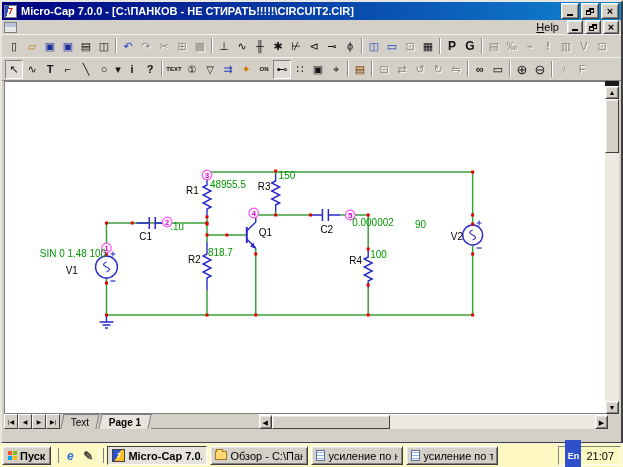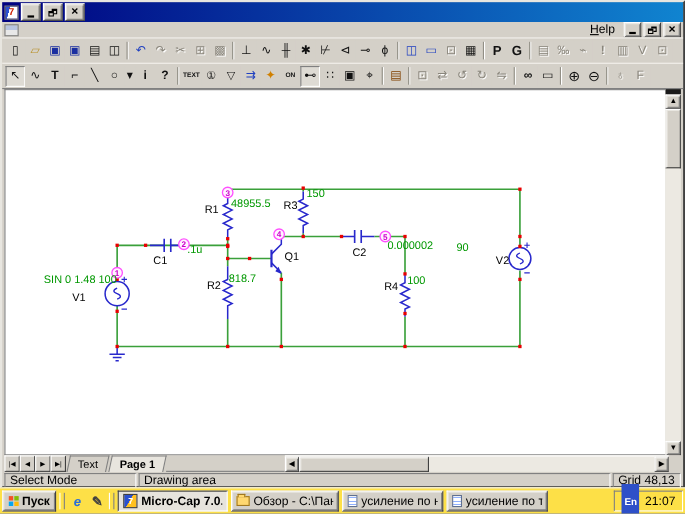--- a/index.html
+++ b/index.html
@@ -74,21 +74,21 @@
   .hfill{flex:1;}
   .corner{width:11px;flex:0 0 auto;background:#d4d0c8;}
   
   .statusbar{position:absolute;left:2px;right:2px;top:428px;height:14px;display:flex;gap:2px;font-size:11px;}
   .spanel{border:1px solid;border-color:#808080 #fff #fff #808080;padding:0 4px;white-space:nowrap;
     overflow:hidden;box-sizing:border-box;display:flex;align-items:center;}
   .sp1{width:120px;flex:0 0 auto;}
   .sp2{flex:1;}
   .sp3{width:62px;flex:0 0 auto;}
   
-  .taskbar{position:absolute;left:0;right:0;bottom:0;height:23px;background:#fde047;border-top:1px solid #f4f2ee;
+  .taskbar{position:absolute;left:0;right:0;bottom:0;height:23px;background:#fef9c3;border-top:1px solid #f4f2ee;
     display:flex;align-items:center;padding:0 2px;gap:3px;}
   .startbtn{height:19px;flex:0 0 auto;display:flex;align-items:center;gap:3px;padding:0 5px;background:#d4d0c8;
     border:1px solid;border-color:#fff #404040 #404040 #fff;box-shadow:inset 1px 1px 0 #e8e6e0,inset -1px -1px 0 #808080;
     font-size:11px;font-weight:bold;box-sizing:border-box;}
   .flag{width:9px;height:9px;display:grid;grid-template-columns:1fr 1fr;grid-template-rows:1fr 1fr;gap:1px;}
   .flag i{display:block;}
   .gripper{width:3px;height:15px;border-left:1px solid #fff;border-right:1px solid #808080;flex:0 0 auto;}
   .qlico{width:16px;height:16px;display:flex;align-items:center;justify-content:center;font-size:12px;flex:0 0 auto;}
   .taskbtn{height:19px;flex:0 0 auto;display:flex;align-items:center;gap:3px;padding:0 4px;font-size:11px;
     background:#d4d0c8;border:1px solid;border-color:#fff #404040 #404040 #fff;
@@ -107,20 +107,21 @@
   u{text-decoration:underline;}
 </style>
 </head>
 <body>
 
 <div class="desktop">
   <div class="mcwindow">
 
     <div class="titlebar">
       <span class="title-ico">7</span>
+      <span class="title-text">Micro-Cap 7.0.0 - [C:\ПАНКОВ - НЕ СТИРАТЬ!!!!!\CIRCUIT2.CIR]</span>
       <span class="winbtn">
           <i class="i-min"></i>
         </span>
       <span class="winbtn">
           <i class="i-restore"></i>
         </span>
       <span class="winbtn">
           <span class="i-close">×</span>
         </span>
     </div>
@@ -470,25 +471,20 @@
       <span class="tabfill"></span>
       <span class="hscroll">
         <span class="sbtn">◀</span>
         <span class="hthumb"></span>
         <span class="hfill"></span>
         <span class="sbtn">▶</span>
       </span>
       <span class="corner"></span>
     </div>
 
-    <div class="statusbar">
-      <span class="spanel sp1">Select Mode</span>
-      <span class="spanel sp2">Drawing area</span>
-      <span class="spanel sp3">Grid 48,13</span>
-    </div>
   </div>
 
   <div class="taskbar">
     <span class="startbtn">
       <span class="flag">
         <i style="background:#f35325"></i>
           <i style="background:#81bc06"></i>
           <i style="background:#05a6f0"></i>
           <i style="background:#ffba08"></i>
       </span>

